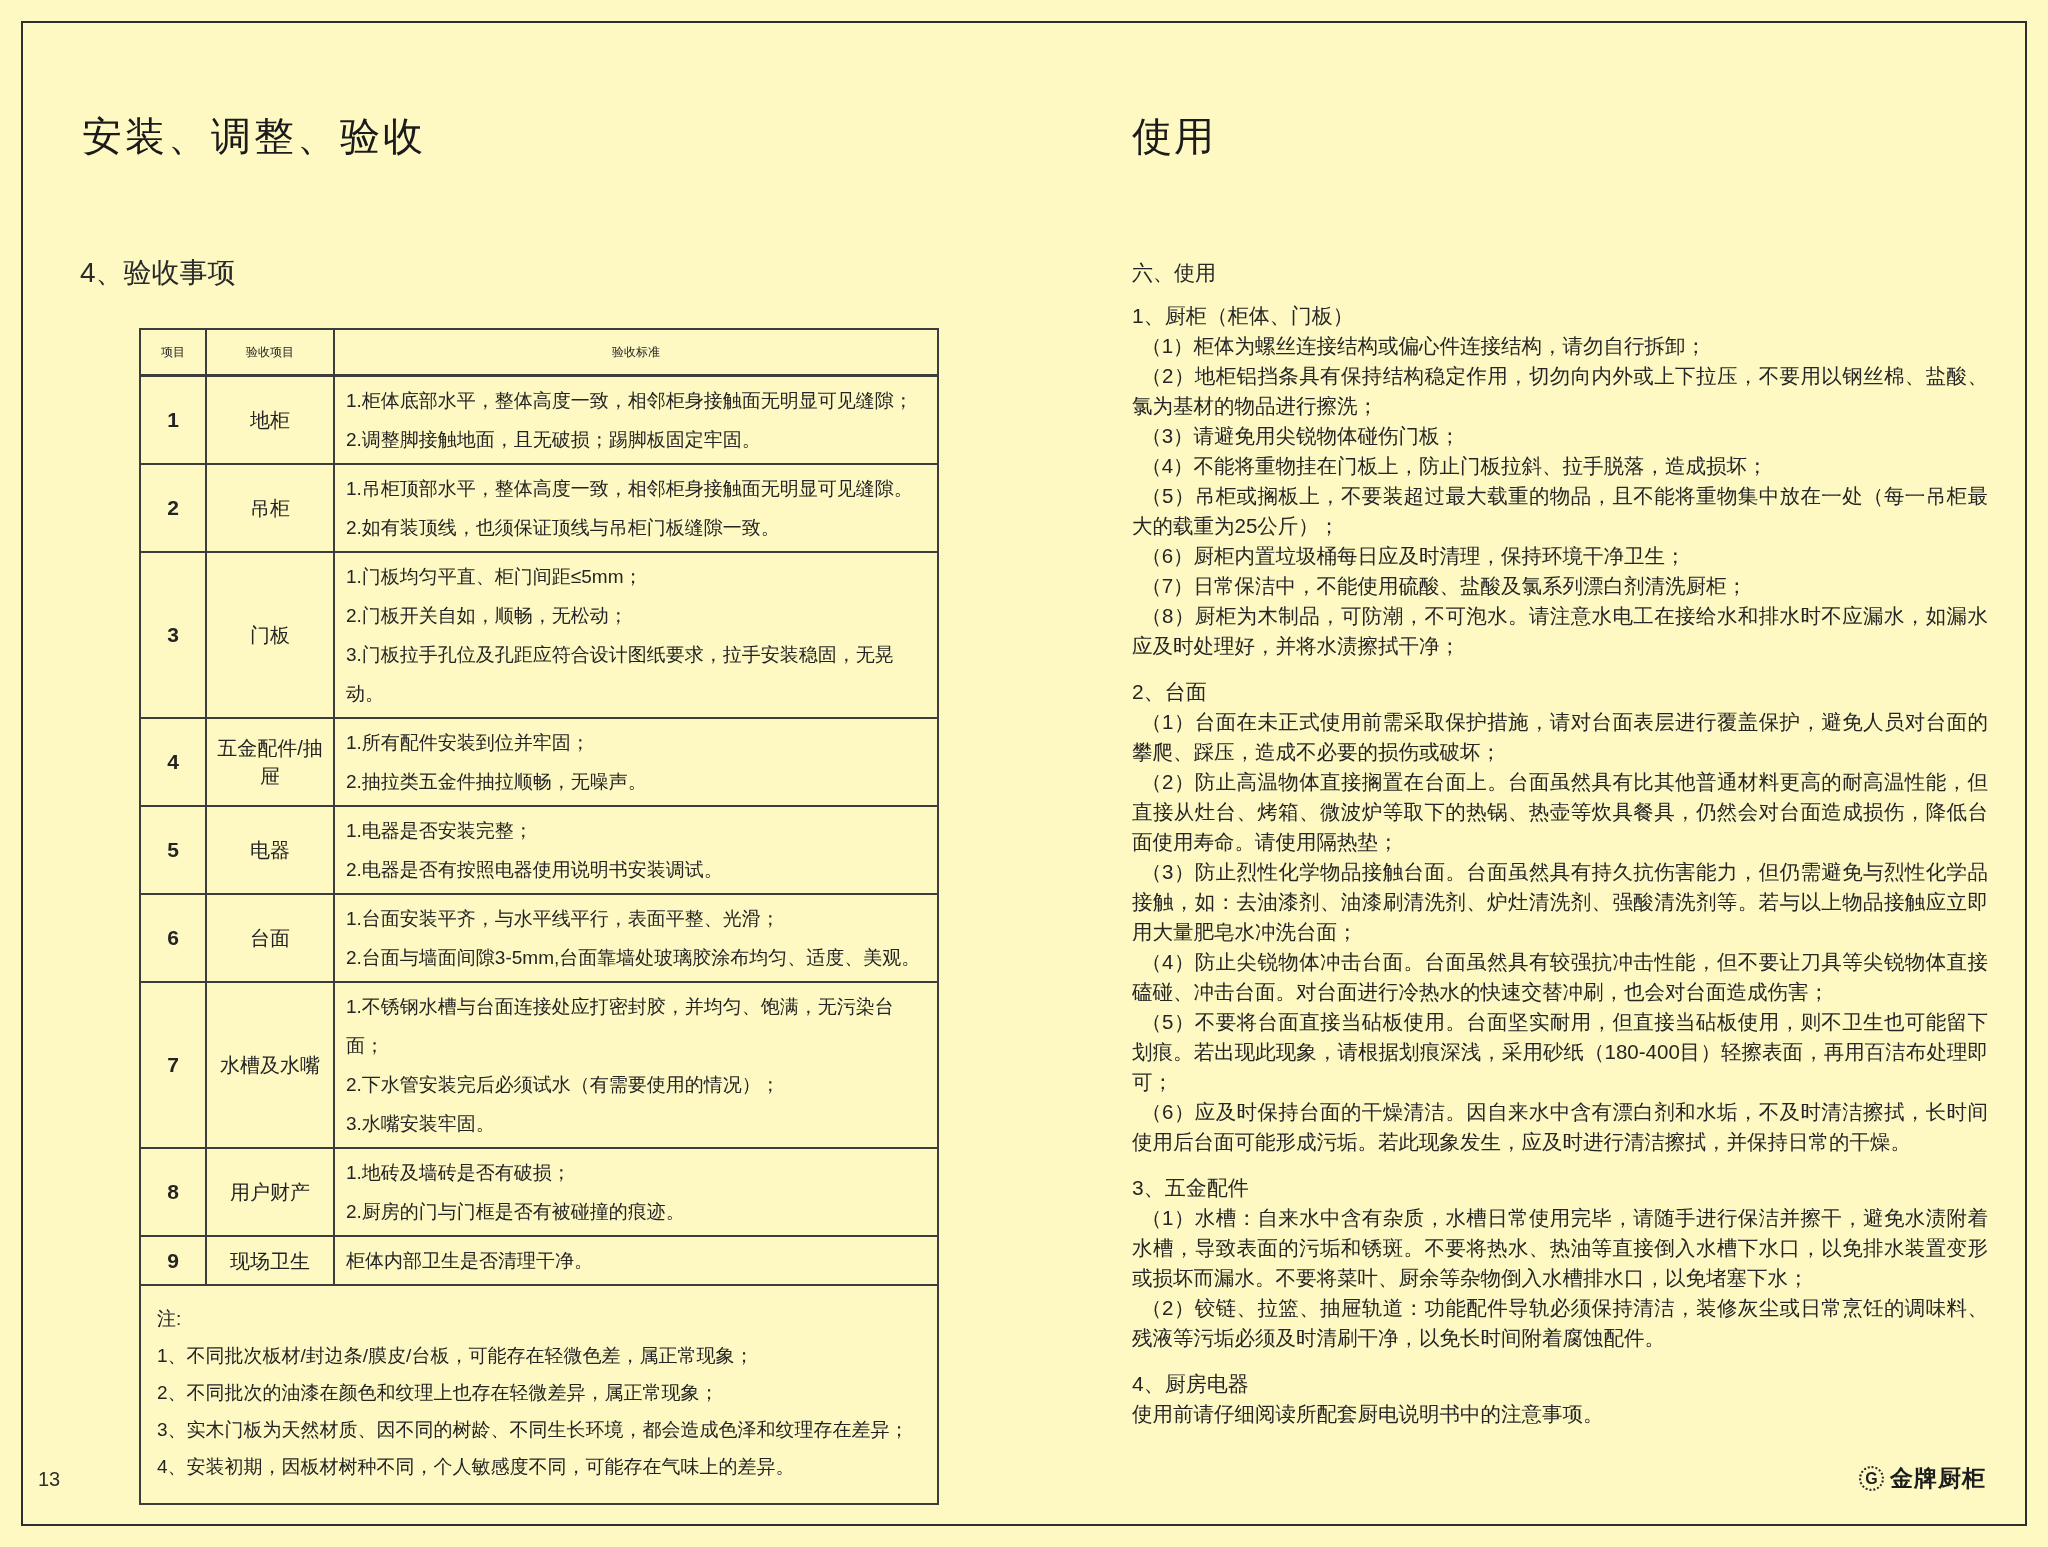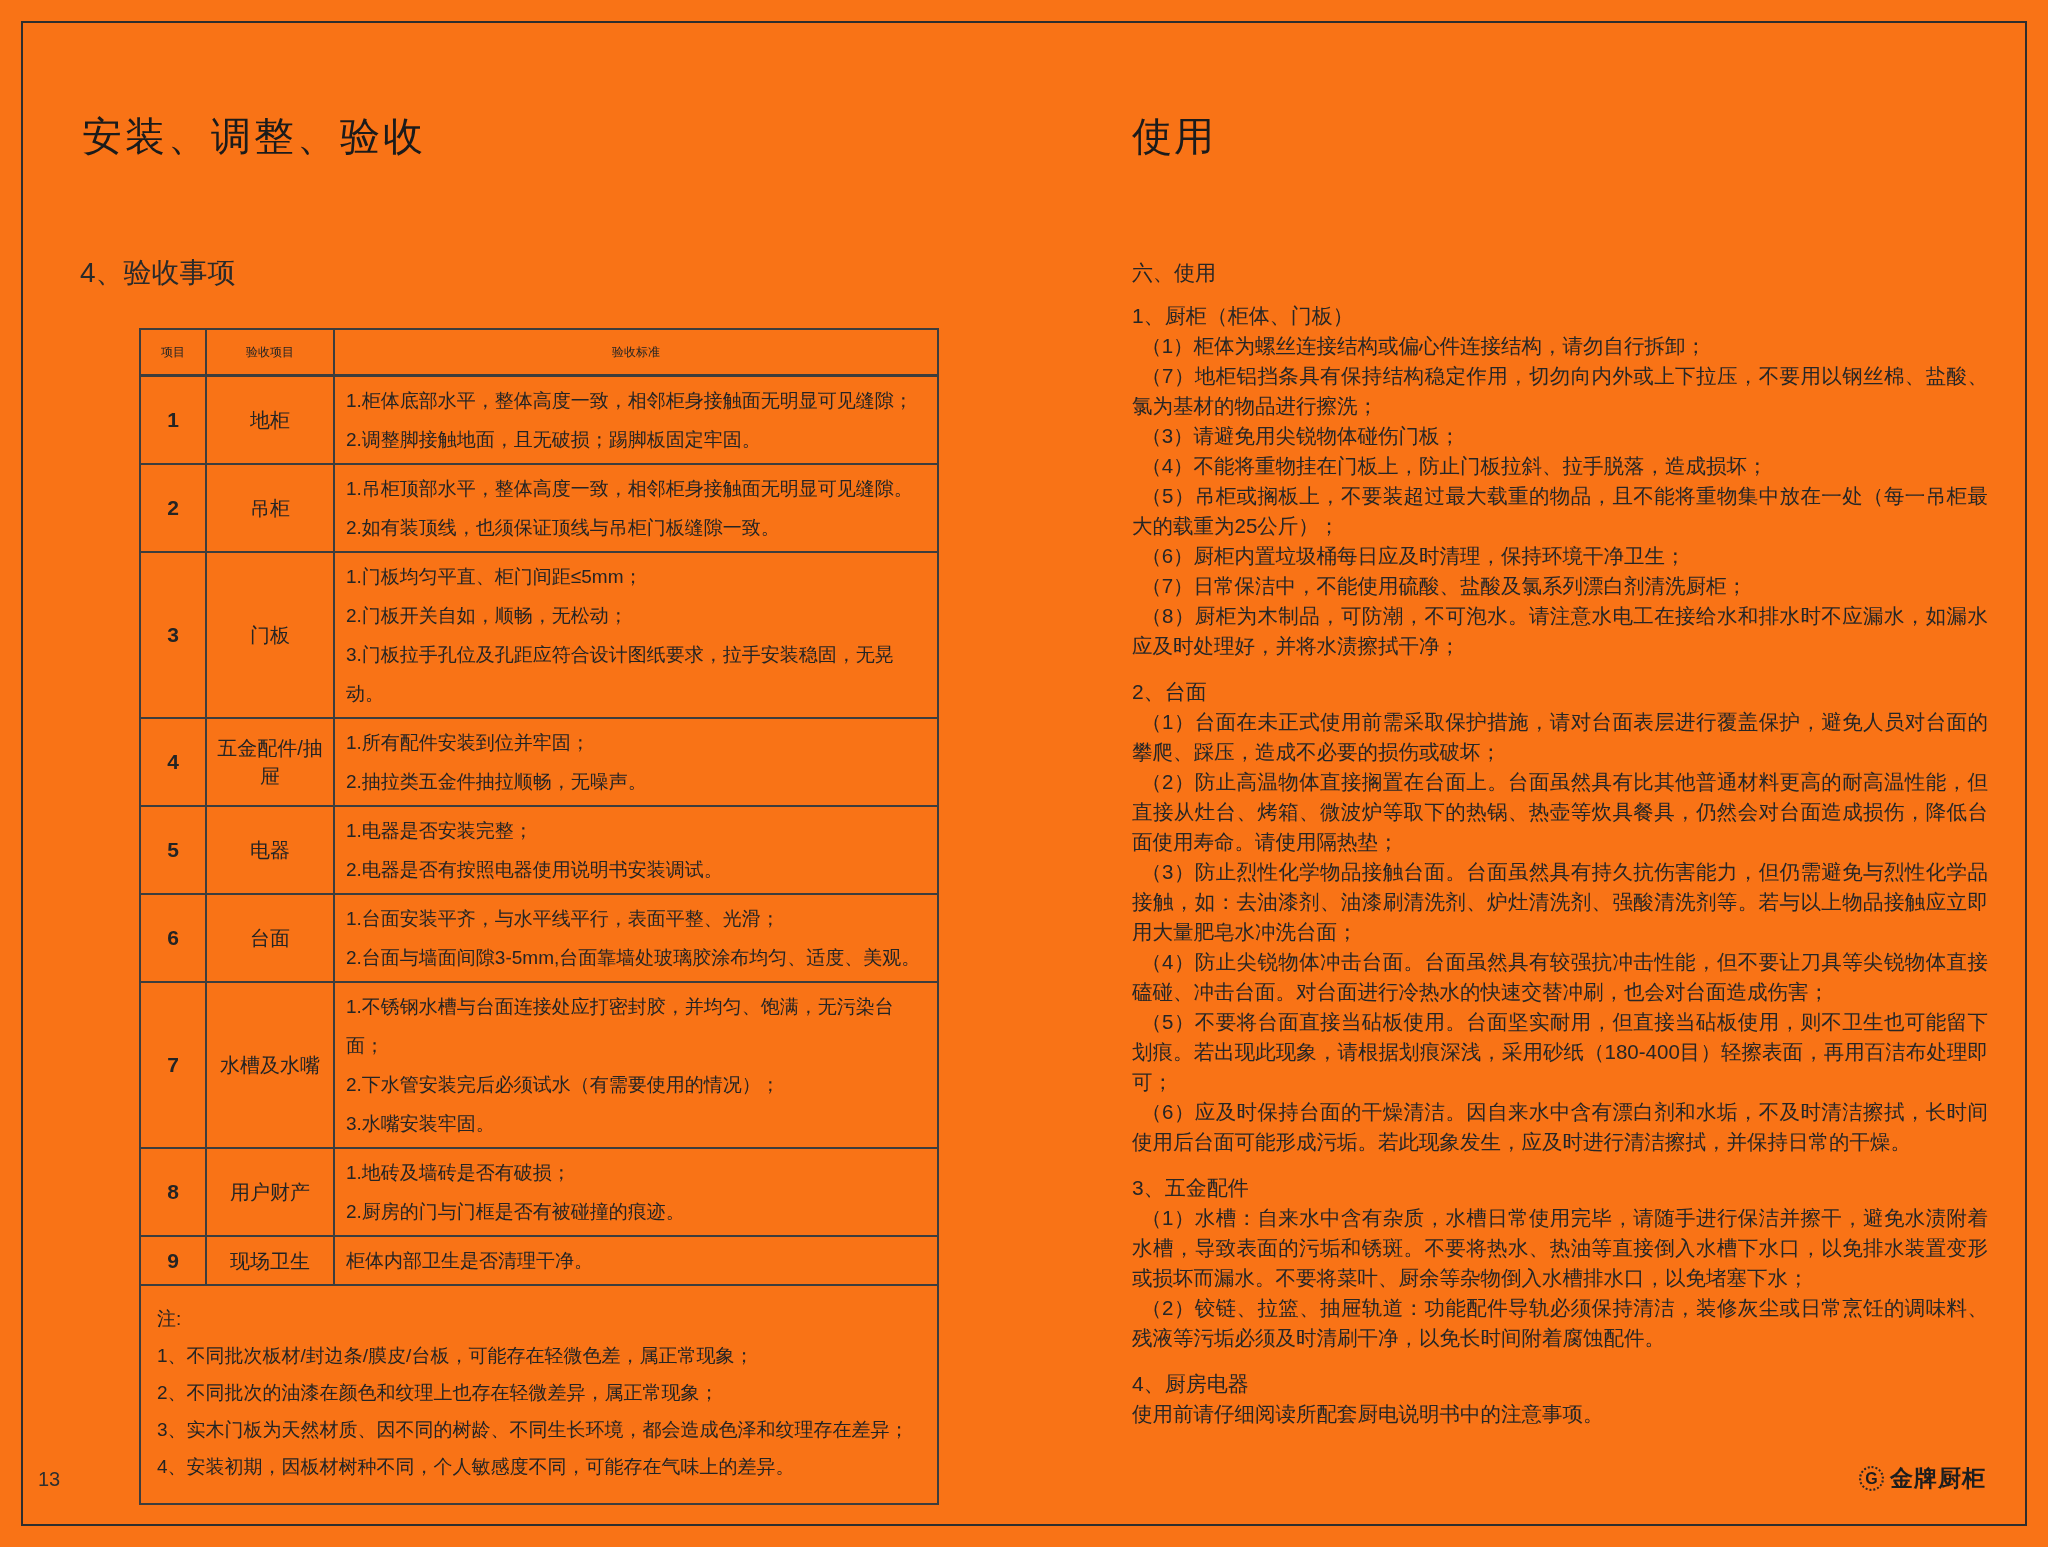--- a/index.html
+++ b/index.html
@@ -1,17 +1,17 @@
 <!DOCTYPE html>
 <html><head>
 <meta charset="utf-8">
 <style>
   html,body{margin:0;padding:0;background:#ffffff;}
   .page{
-    position:relative;width:2048px;height:1547px;background:#f97316;overflow:hidden;
+    position:relative;width:2048px;height:1547px;background:#fef9c3;overflow:hidden;
     font-family:"Liberation Sans","DejaVu Sans",sans-serif;color:#262626;
     -webkit-font-smoothing:antialiased;
   }
   .frame{position:absolute;left:21px;top:21px;right:21px;bottom:21px;border:2px solid #2e2e2e;}
 
   
   .l-title{position:absolute;left:82px;top:112px;font-size:40px;line-height:48px;font-weight:500;color:#1b1b1b;letter-spacing:3px;}
   .l-label{position:absolute;left:80px;top:260px;font-size:28px;line-height:26px;color:#2a2a2a;}
 
   table.acc{position:absolute;left:139px;top:328px;width:798px;border-collapse:collapse;table-layout:fixed;color:#242424;}
@@ -153,21 +153,21 @@
     </tbody>
   </table>
 
   <div class="r-col">
     <h1 class="r-title">使用</h1>
     <div class="r-heading">六、使用</div>
     <div>
         <section class="section">
           <h3 class="sec-head">1、厨柜（柜体、门板）</h3>
           <p class="item indent">（1）柜体为螺丝连接结构或偏心件连接结构，请勿自行拆卸；</p>
-          <p class="item indent">（7）地柜铝挡条具有保持结构稳定作用，切勿向内外或上下拉压，不要用以钢丝棉、盐酸、氯为基材的物品进行擦洗；</p>
+          <p class="item indent">（2）地柜铝挡条具有保持结构稳定作用，切勿向内外或上下拉压，不要用以钢丝棉、盐酸、氯为基材的物品进行擦洗；</p>
           <p class="item indent">（3）请避免用尖锐物体碰伤门板；</p>
           <p class="item indent">（4）不能将重物挂在门板上，防止门板拉斜、拉手脱落，造成损坏；</p>
           <p class="item indent">（5）吊柜或搁板上，不要装超过最大载重的物品，且不能将重物集中放在一处（每一吊柜最大的载重为25公斤）；</p>
           <p class="item indent">（6）厨柜内置垃圾桶每日应及时清理，保持环境干净卫生；</p>
           <p class="item indent">（7）日常保洁中，不能使用硫酸、盐酸及氯系列漂白剂清洗厨柜；</p>
           <p class="item indent">（8）厨柜为木制品，可防潮，不可泡水。请注意水电工在接给水和排水时不应漏水，如漏水应及时处理好，并将水渍擦拭干净；</p>
         </section>
         <section class="section">
           <h3 class="sec-head">2、台面</h3>
           <p class="item indent">（1）台面在未正式使用前需采取保护措施，请对台面表层进行覆盖保护，避免人员对台面的攀爬、踩压，造成不必要的损伤或破坏；</p>

